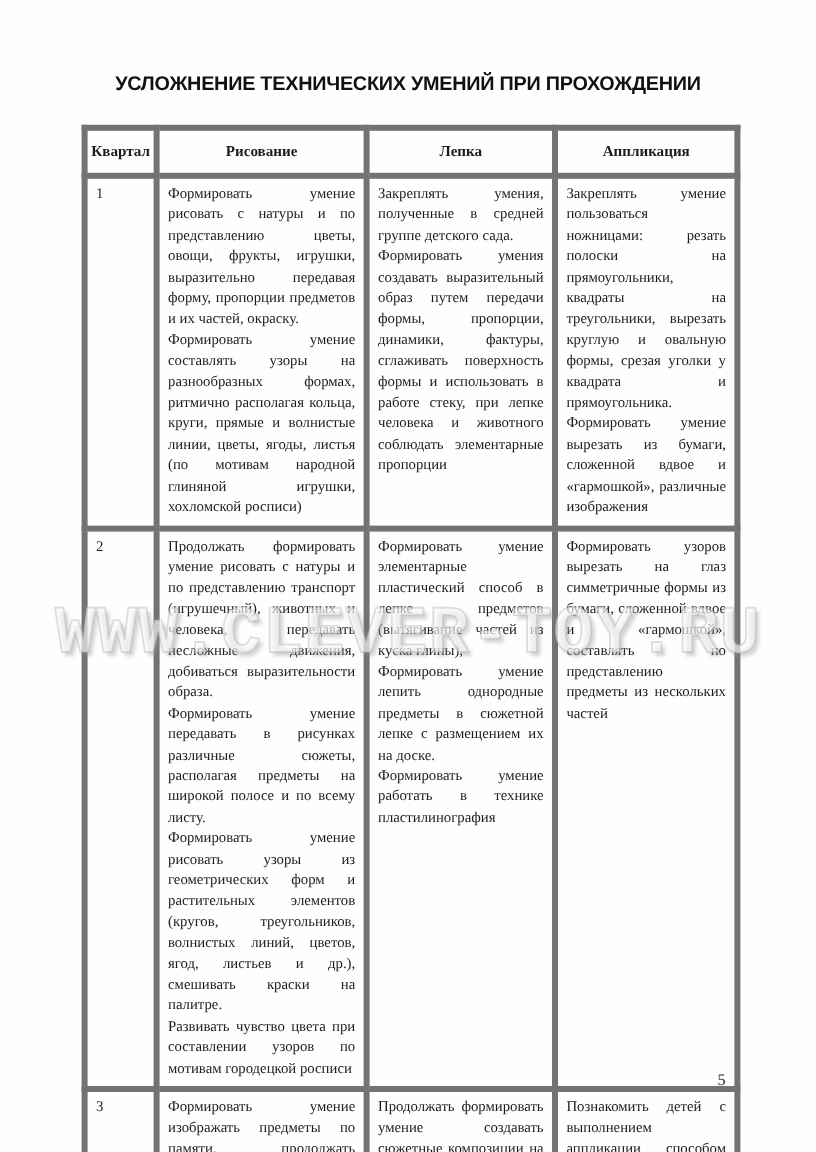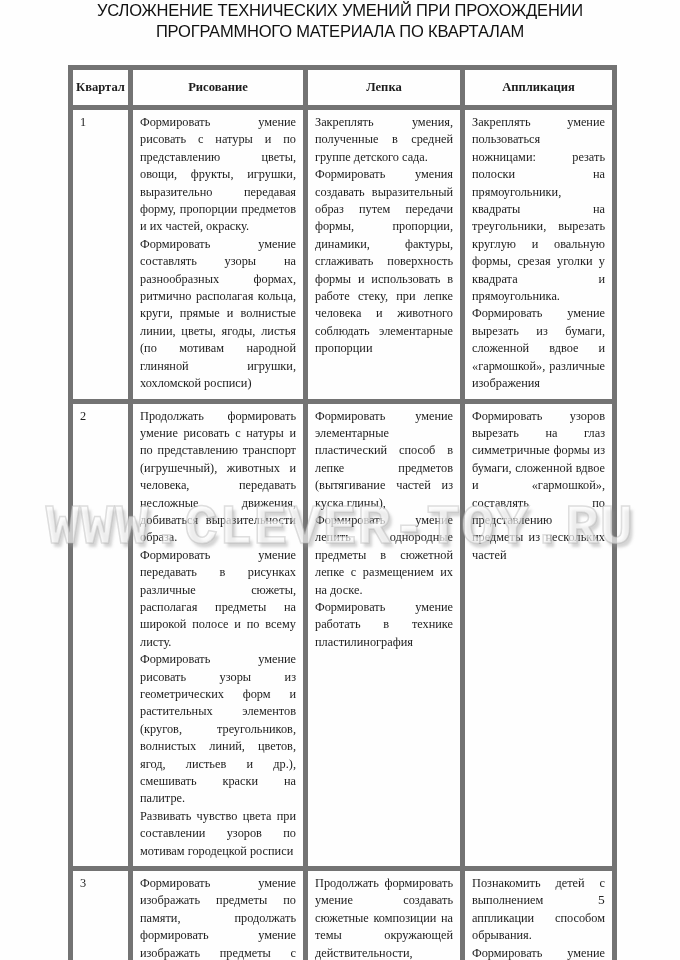--- a/index.html
+++ b/index.html
@@ -11,24 +11,25 @@
     position: relative;
     overflow: hidden;
   }
   .page {
     position: relative;
     width: 680px; height: 960px;
     background: #fefefe;
   }
   .doc-title {
     margin: 0 auto;
+    padding-top: 60px;
     width: 580px;
     text-align: center;
     font-family: "Liberation Sans", sans-serif;
-    font-weight: normal;
+    font-weight: bold;
     font-size: 16.5px;
     line-height: 21px;
     letter-spacing: -0.2px;
     color: #111;
   }
   .doc-title span { display: block; }
   table.main-table {
     border-collapse: collapse;
     table-layout: fixed;
     margin: 23px 0 0 68px;
@@ -91,21 +92,20 @@
     color: #222;
   }
 </style>
 </head>
 <body>
 
 <div class="page">
 
   <h1 class="doc-title">
     <span>УСЛОЖНЕНИЕ ТЕХНИЧЕСКИХ УМЕНИЙ ПРИ ПРОХОЖДЕНИИ</span>
-    <span>ПРОГРАММНОГО МАТЕРИАЛА ПО КВАРТАЛАМ</span>
   </h1>
 
   <table class="main-table">
     <thead>
       <tr>
           <th class="col0">Квартал</th>
           <th class="col1">Рисование</th>
           <th class="col2">Лепка</th>
           <th class="col3">Аппликация</th>
         </tr>

